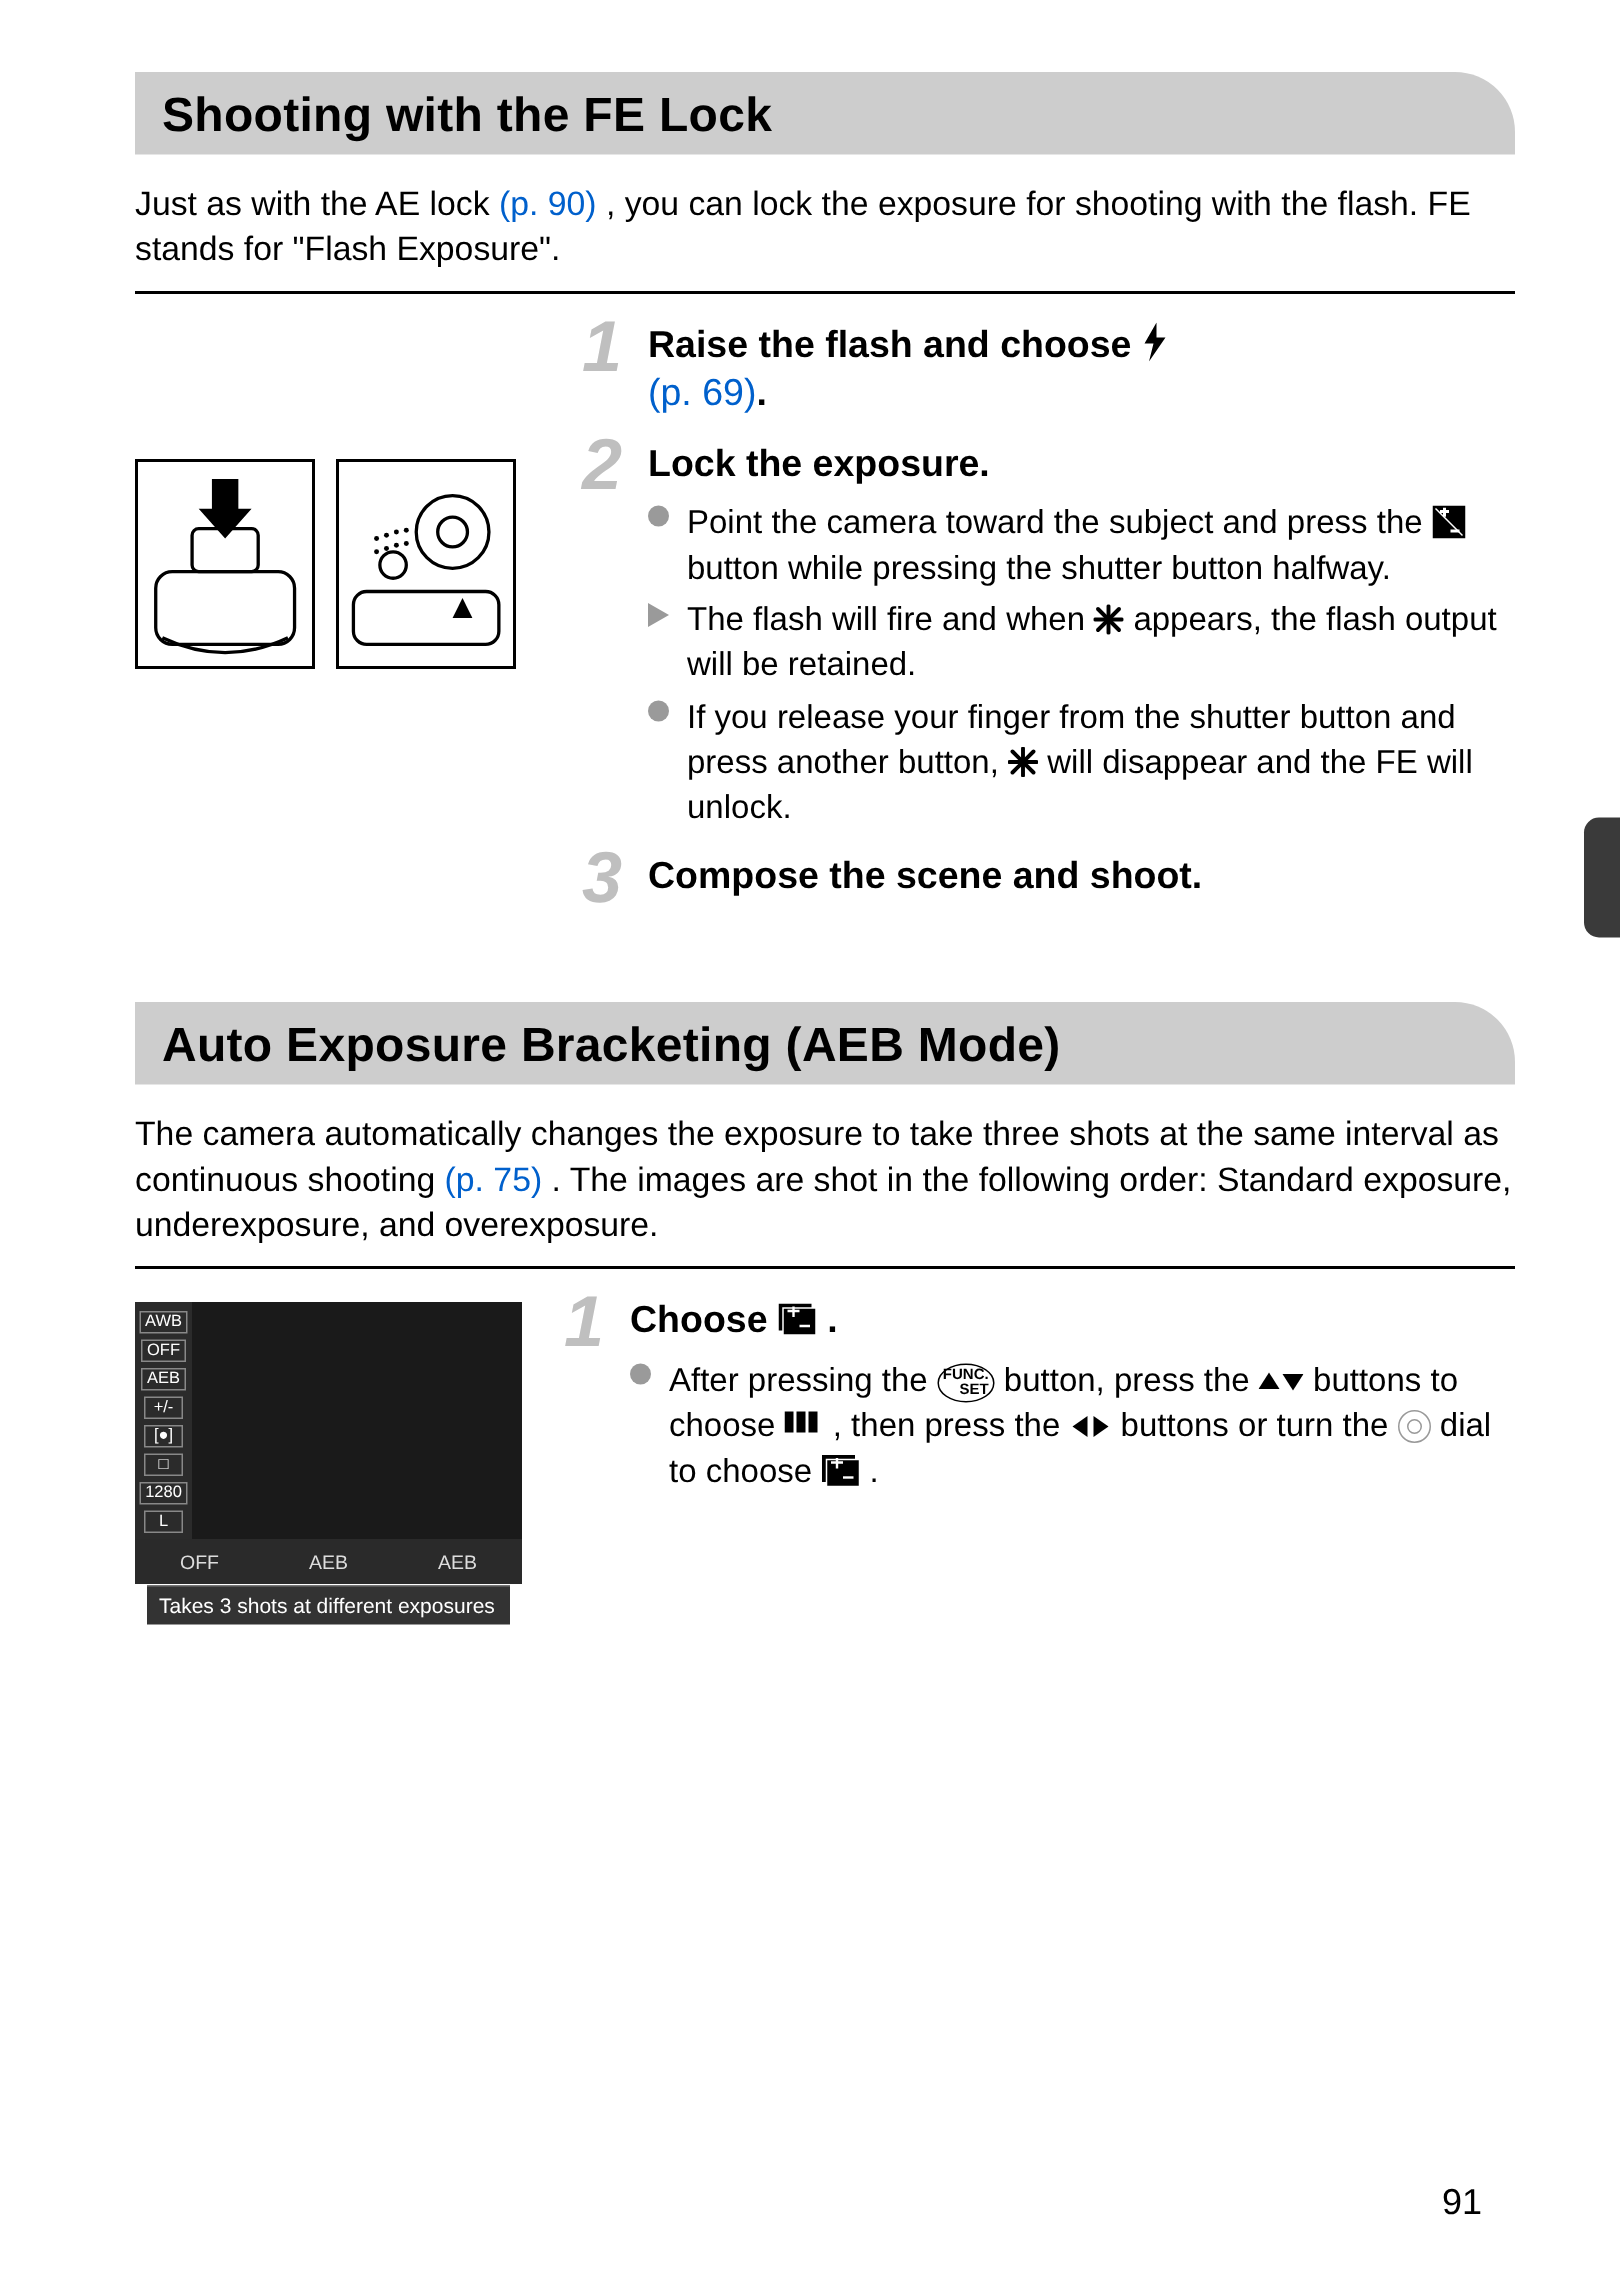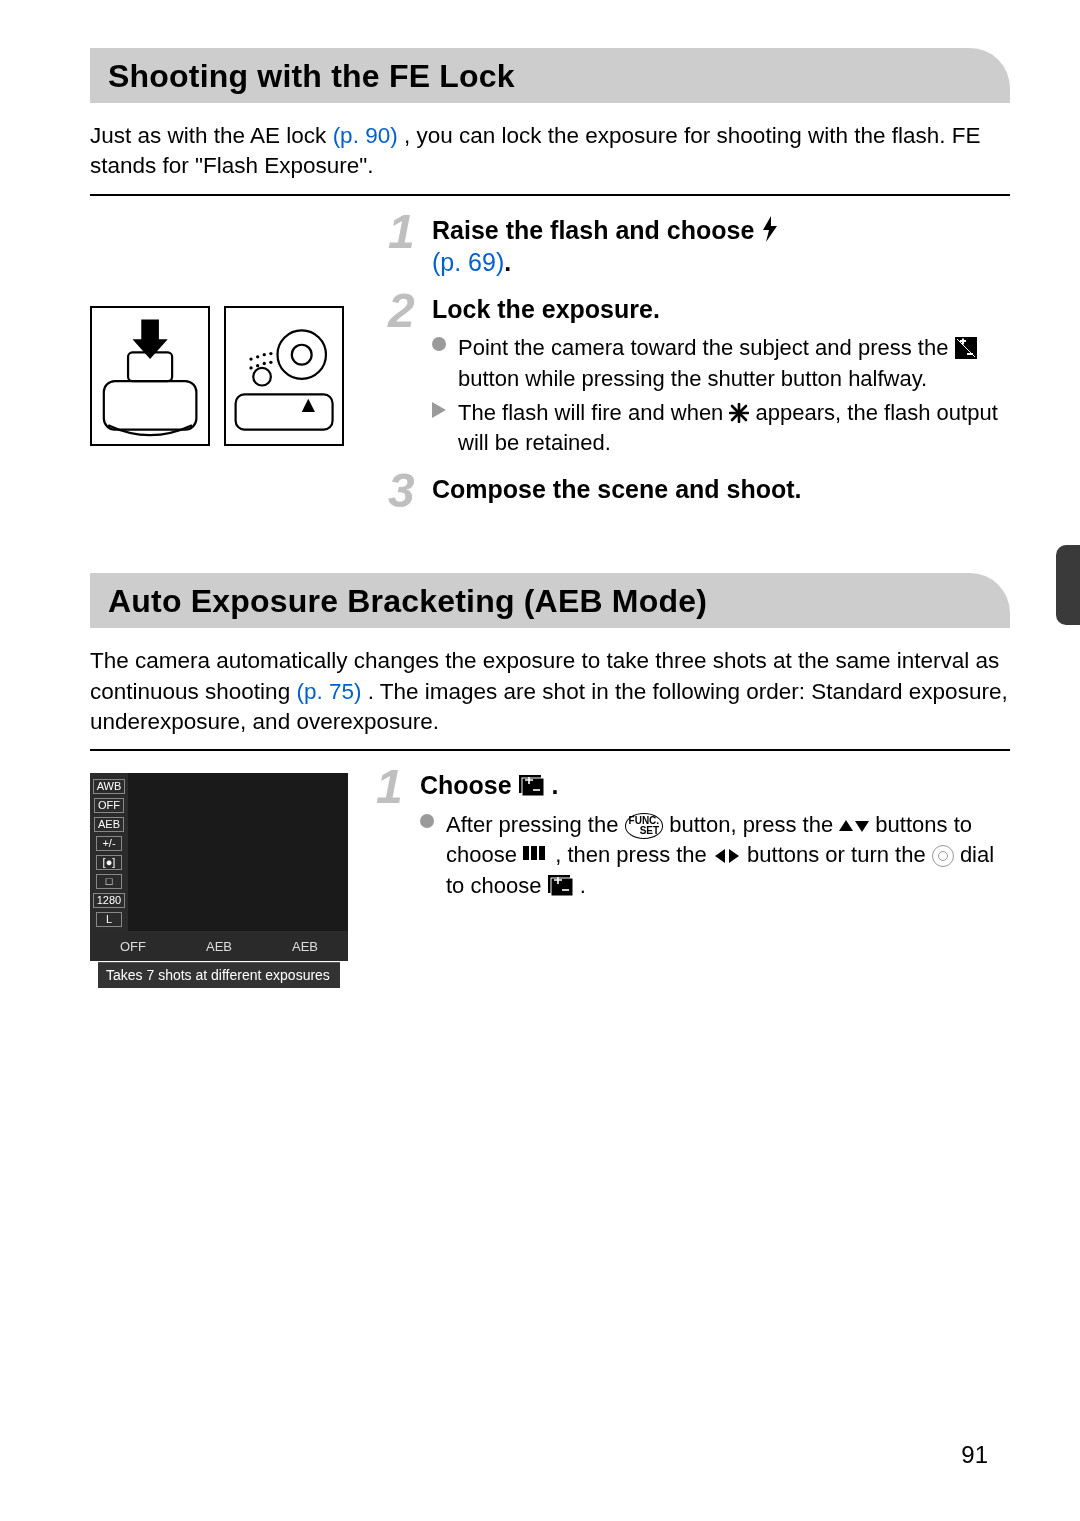--- a/index.html
+++ b/index.html
@@ -120,21 +120,21 @@
     position:absolute; left:0; right:0; bottom:0; height:30px;
     background:#2a2a2a; display:flex; align-items:center; justify-content:space-around;
     font-size:13px;
   }
   .aeb-bottom span { color:#ddd; }
   .thumb-tab {
     position:absolute; right:0; top:545px; width:24px; height:80px;
     background:#3a3a3a; border-top-left-radius:10px; border-bottom-left-radius:10px;
   }
   .page-number {
-    position:absolute; bottom:52px; right:92px; font-size:24px;
+    position:absolute; bottom:38px; right:92px; font-size:24px;
   }
   .gap-lg { height: 54px; }
 </style>
 </head>
 <body>
 
 <div class="thumb-tab"></div>
 
 <h1 class="section-title">Shooting with the FE Lock</h1>
 
@@ -213,20 +213,33 @@
           <svg class="inline-icon star-svg" width="20" height="20" viewBox="0 0 20 20">
               <g stroke="#000" stroke-width="2.6" stroke-linecap="round">
                 <line x1="10" y1="1" x2="10" y2="19"></line>
                 <line x1="1" y1="10" x2="19" y2="10"></line>
                 <line x1="3" y1="3" x2="17" y2="17"></line>
                 <line x1="17" y1="3" x2="3" y2="17"></line>
               </g>
             </svg>
           <span> appears, the flash output will be retained.</span>
         </li>
+        <li>
+          <span class="bull circle-bull"></span>
+          <span>If you release your finger from the shutter button and press another button, </span>
+          <svg class="inline-icon star-svg" width="20" height="20" viewBox="0 0 20 20">
+              <g stroke="#000" stroke-width="2.6" stroke-linecap="round">
+                <line x1="10" y1="1" x2="10" y2="19"></line>
+                <line x1="1" y1="10" x2="19" y2="10"></line>
+                <line x1="3" y1="3" x2="17" y2="17"></line>
+                <line x1="17" y1="3" x2="3" y2="17"></line>
+              </g>
+            </svg>
+          <span> will disappear and the FE will unlock.</span>
+        </li>
       </ul>
     </div>
 
     <div class="step">
       <div class="step-num">3</div>
       <div class="step-heading">Compose the scene and shoot.</div>
     </div>
   </div>
 </div>
 
@@ -252,21 +265,21 @@
         <span>[●]</span>
         <span>□</span>
         <span>1280</span>
         <span>L</span>
       </div>
       <div class="aeb-main">
         <div class="aeb-banner">
           <span>AEB</span>
           <span class="key">DISP.</span>
         </div>
-        <div class="aeb-desc">Takes 7 shots at different exposures</div>
+        <div class="aeb-desc">Takes 3 shots at different exposures</div>
       </div>
       <div class="aeb-bottom">
         <span>OFF</span>
         <span>AEB</span>
         <span>AEB</span>
       </div>
     </div>
   </div>
 
   <div class="steps-right">

